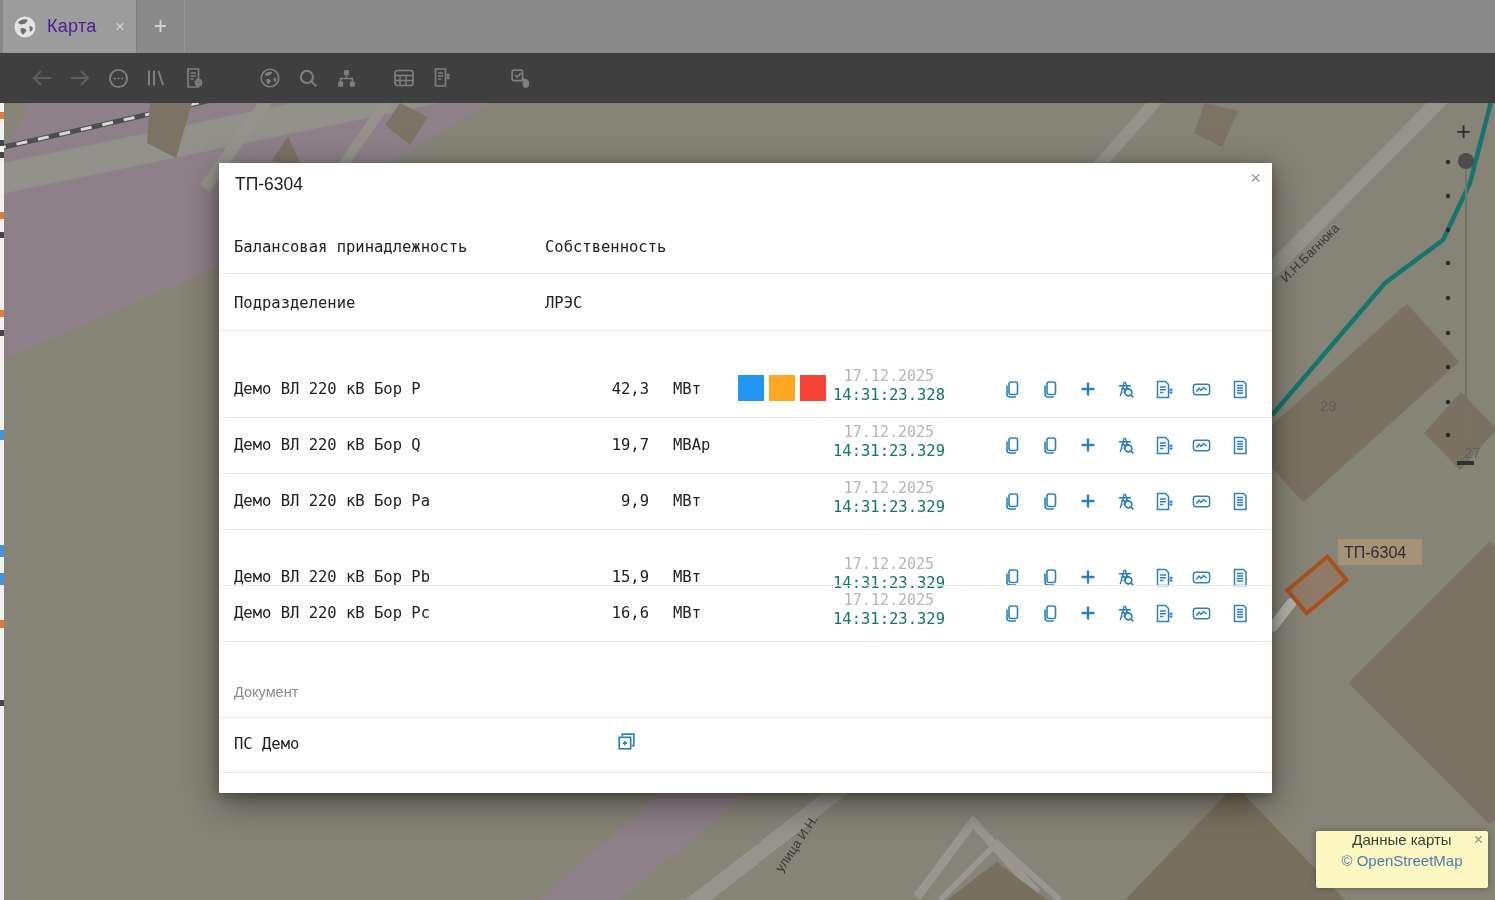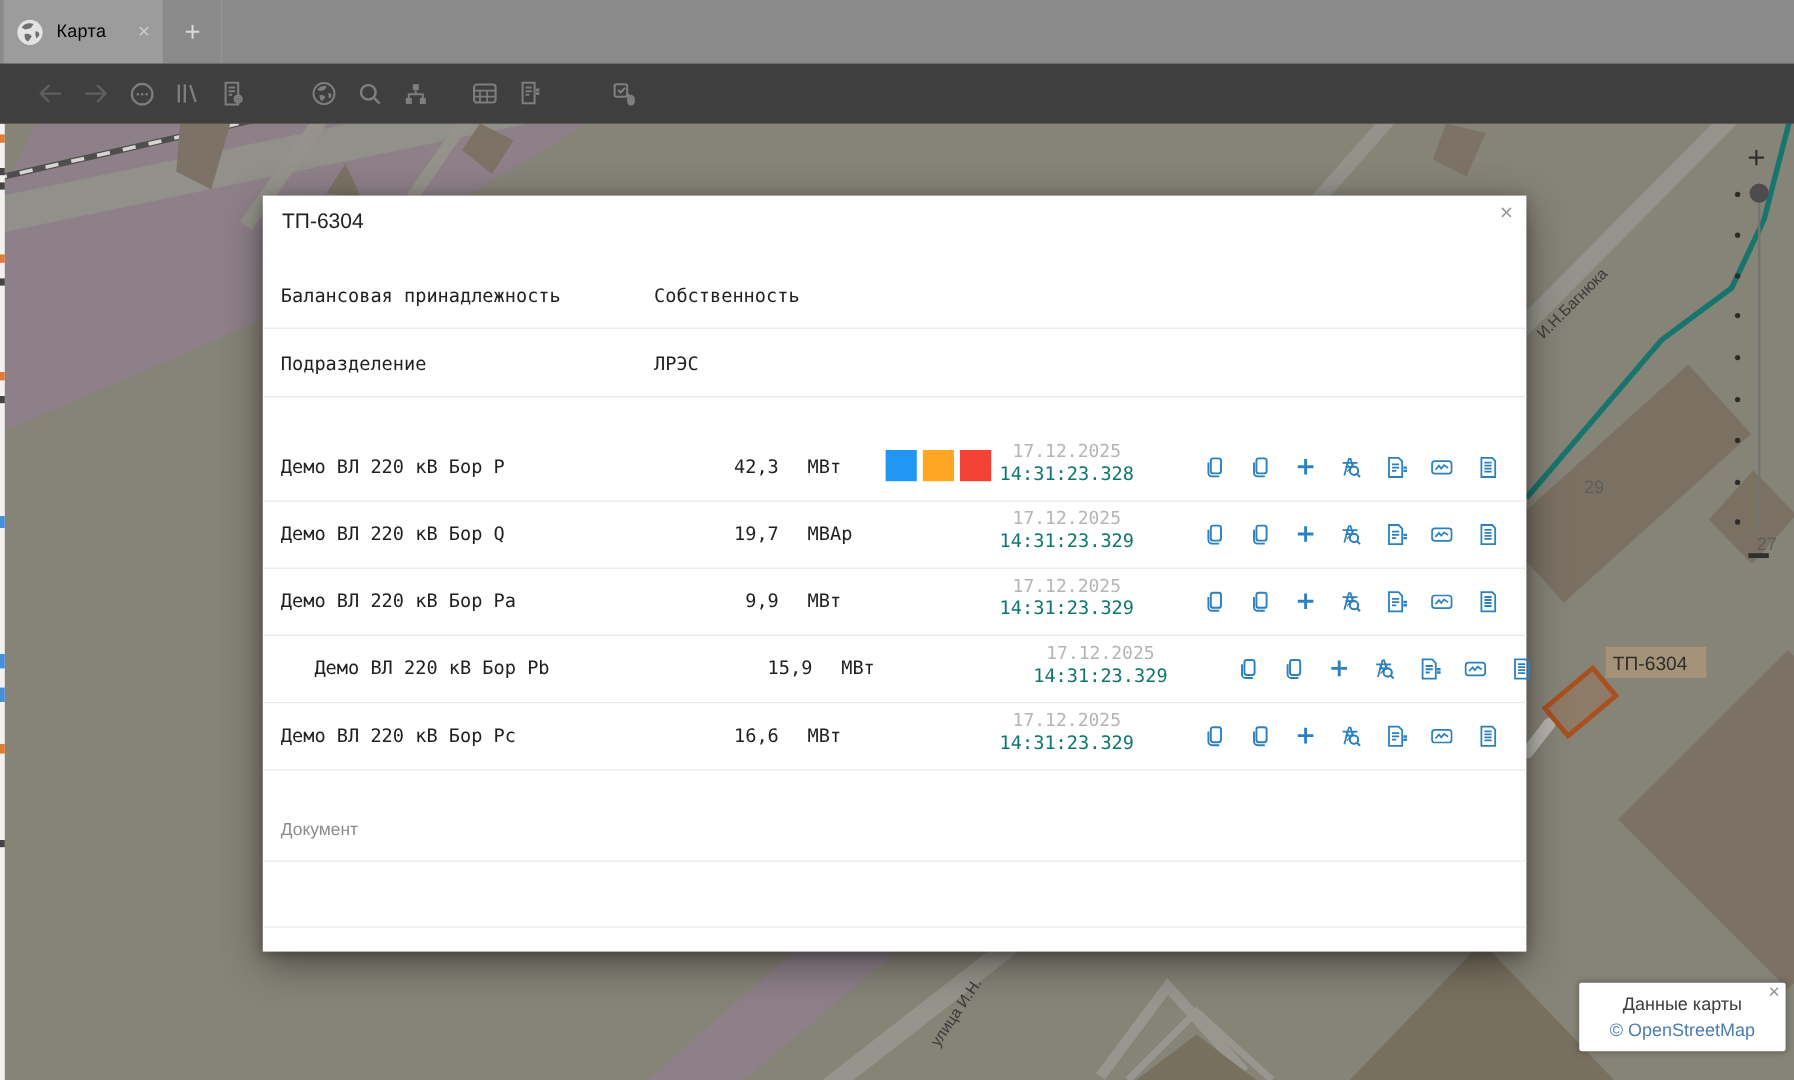--- a/index.html
+++ b/index.html
@@ -5,33 +5,33 @@
   html,body{margin:0;padding:0;}
   body{
     width:1495px;height:900px;position:relative;overflow:hidden;
     background:#868377;font-family:"Liberation Sans",sans-serif;
     -webkit-font-smoothing:antialiased;
   }
   
   .tabbar{position:absolute;top:0;left:0;right:0;height:53px;background:#8a8a8a;display:flex;align-items:stretch;z-index:40;}
   .tab{margin-left:3px;width:134px;background:#9c9c9c;display:flex;align-items:center;padding:0 9px;border-right:1px solid #7f7f7f;box-sizing:border-box;}
   .tab-globe{flex:0 0 auto;margin-right:9px;display:flex;}
-  .tab-label{color:#000000;font-size:15px;letter-spacing:.3px;flex:1;}
+  .tab-label{color:#4c1d95;font-size:18px;letter-spacing:.3px;flex:1;}
   .tab-close{color:#cfcfcf;font-size:17px;line-height:1;background:none;border:none;padding:0 2px;cursor:pointer;font-family:"Liberation Sans",sans-serif;}
   .newtab{width:48px;display:flex;align-items:center;justify-content:center;color:#d8d8d8;font-size:23px;background:none;border:none;border-right:1px solid #959595;cursor:pointer;font-family:"Liberation Sans",sans-serif;}
   
   .toolbar{position:absolute;top:53px;left:0;right:0;height:50px;background:#3f3f3f;display:flex;align-items:center;z-index:40;}
   .tbtn{width:38px;height:38px;display:flex;align-items:center;justify-content:center;background:none;border:none;padding:0;cursor:pointer;}
   .tbtn svg{display:block;}
   .ml23{margin-left:23px;} .ml38{margin-left:38px;} .ml20{margin-left:20px;} .ml40{margin-left:40px;}
   
   .map{position:absolute;top:103px;left:0;right:0;bottom:0;}
   .map svg.map-svg{display:block;}
-  .attribution{position:absolute;right:7px;bottom:24px;width:172px;height:57px;background:#ffffff;border-radius:2px;z-index:10;
-    text-align:center;padding-top:10px;box-sizing:border-box;box-shadow:0 0 6px rgba(0,0,0,.3);}
+  .attribution{position:absolute;right:7px;bottom:12px;width:172px;height:57px;background:#fef9c3;border-radius:2px;z-index:10;
+    text-align:center;box-sizing:border-box;box-shadow:0 0 6px rgba(0,0,0,.3);}
   .attr-line1{color:#3c3c3c;font-size:15px;}
   .attr-link{color:#4b7dad;font-size:15px;margin-top:4px;cursor:pointer;}
   .attr-close{position:absolute;top:0px;right:5px;color:#8f8f8e;font-size:16px;background:none;border:none;padding:0;cursor:pointer;font-family:"Liberation Sans",sans-serif;}
   
   .modal{position:absolute;left:219px;top:163px;width:1053px;height:630px;background:#ffffff;z-index:30;
     box-shadow:0 10px 34px rgba(0,0,0,.42),0 3px 10px rgba(0,0,0,.28);
     font-family:"DejaVu Sans Mono","Liberation Mono",monospace;color:#212121;}
   .m-title{position:absolute;left:16px;top:11px;font-family:"Liberation Sans",sans-serif;font-size:17.5px;color:#212121;}
   .m-close{position:absolute;right:9px;top:2px;font-size:19px;color:#9a9a9a;background:none;border:none;padding:2px;cursor:pointer;font-family:"Liberation Sans",sans-serif;}
   .divider{position:absolute;left:0;right:0;height:1px;background:#e9e9e9;}
@@ -427,21 +427,21 @@
   <button class="icon-btn">
     <svg width="20" height="21" viewBox="0 0 20 21" fill="none" stroke="#2C80BF" stroke-width="1.5">
       <path d="M4.5 2.5h9l2.5 2.5v13.5h-11.5z"></path>
             <path d="M7 6.5h6M7 9h6M7 11.5h6M7 14h6"></path>
     </svg>
   </button>
 </span>
   </div>
   <div class="divider" style="top:366px;"></div>
 
-  <div class="mrow" style="top:366px;margin-left:28px;">
+  <div class="mrow" style="top:386px;">
     <span class="rname">Демо ВЛ 220 кВ Бор Pb</span>
     <span class="rvalue">15,9</span>
     <span class="runit">МВт</span>
     <span class="rdt">
       <div class="rdate">17.12.2025</div>
       <div class="rtime">14:31:23.329</div>
     </span>
     <span class="row-actions">
   <button class="icon-btn">
     <svg width="20" height="21" viewBox="0 0 20 21" fill="none" stroke="#2C80BF" stroke-width="1.6">
@@ -547,14 +547,24 @@
       <path d="M4.5 2.5h9l2.5 2.5v13.5h-11.5z"></path>
             <path d="M7 6.5h6M7 9h6M7 11.5h6M7 14h6"></path>
     </svg>
   </button>
 </span>
   </div>
   <div class="divider" style="top:478px;"></div>
 
   <div class="sec-label">Документ</div>
   <div class="divider" style="top:554px;"></div>
+  <div class="doc-row">
+    <span class="doc-name">ПС Демо</span>
+    <button class="doc-add">
+      <svg width="23" height="23" viewBox="0 0 22 22" fill="none" stroke="#2C80BF" stroke-width="1.6">
+        <path d="M7 6V4h11v11h-2"></path>
+        <rect x="4" y="7" width="11" height="11"></rect>
+        <path d="M9.5 10.5v4M7.5 12.5h4"></path>
+      </svg>
+    </button>
+  </div>
   <div class="divider" style="top:609px;"></div>
 </div>
 
 </body></html>

